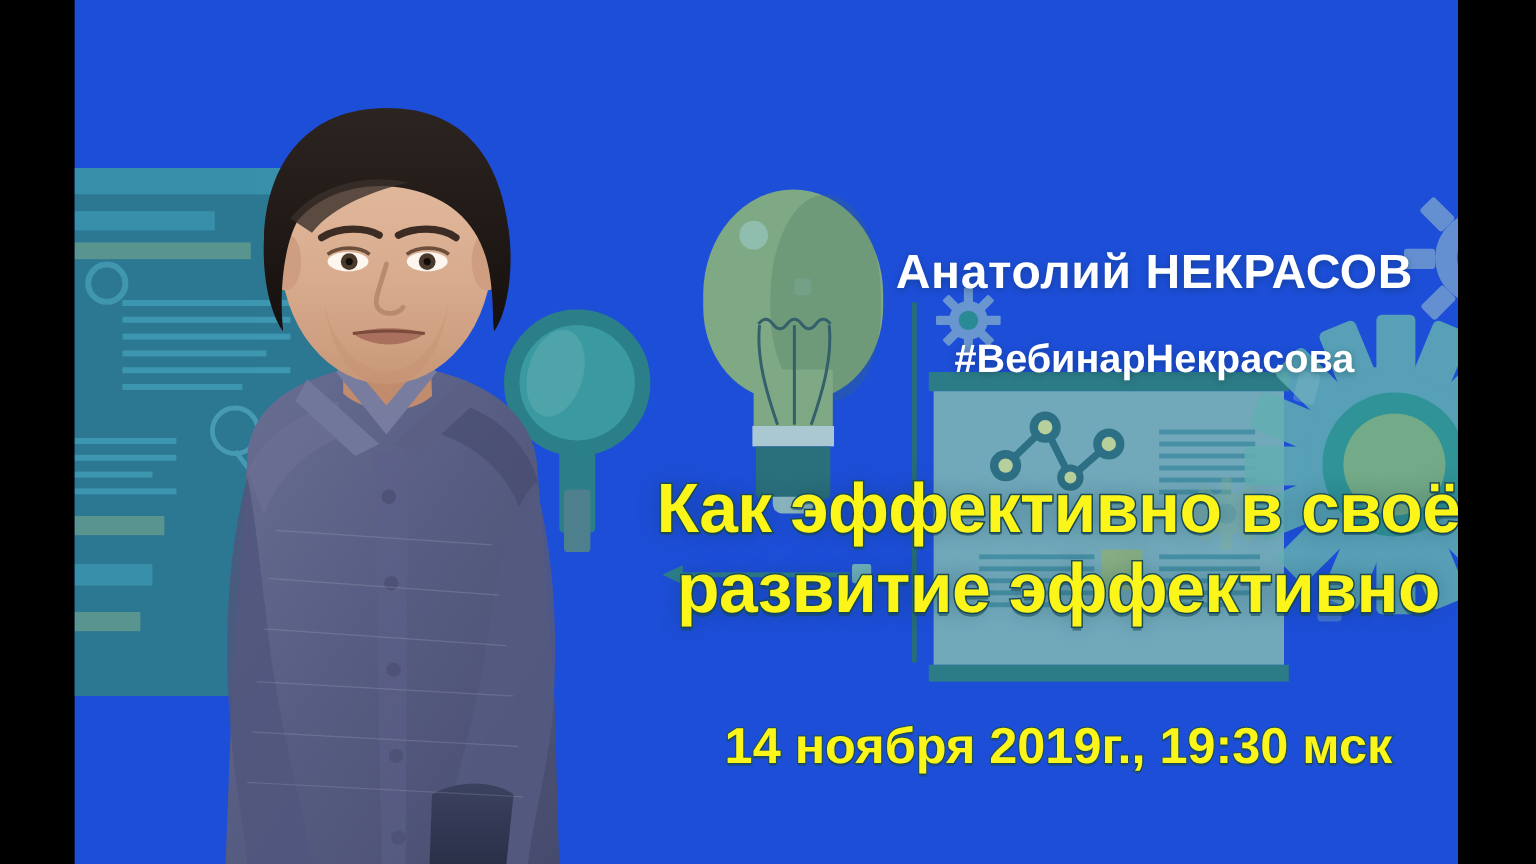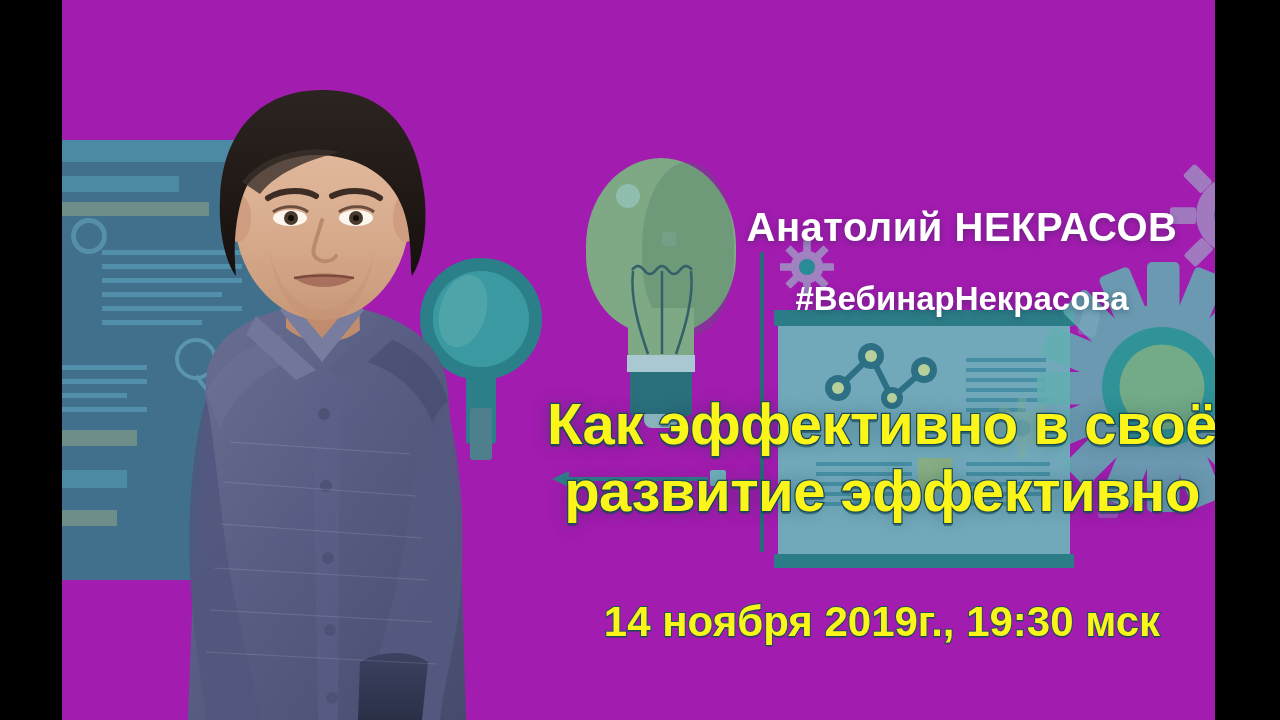--- a/index.html
+++ b/index.html
@@ -22,21 +22,21 @@
     overflow: hidden;
   }
 
   
   .stage {
     position: absolute;
     left: 62px;
     top: 0;
     width: 1153px;
     height: 720px;
-    background: #a21caf;
+    background: #1d4ed8;
     overflow: hidden;
   }
 
   .pillar {
     position: absolute;
     top: 0;
     height: 720px;
     background: #000000;
     z-index: 60;
   }

